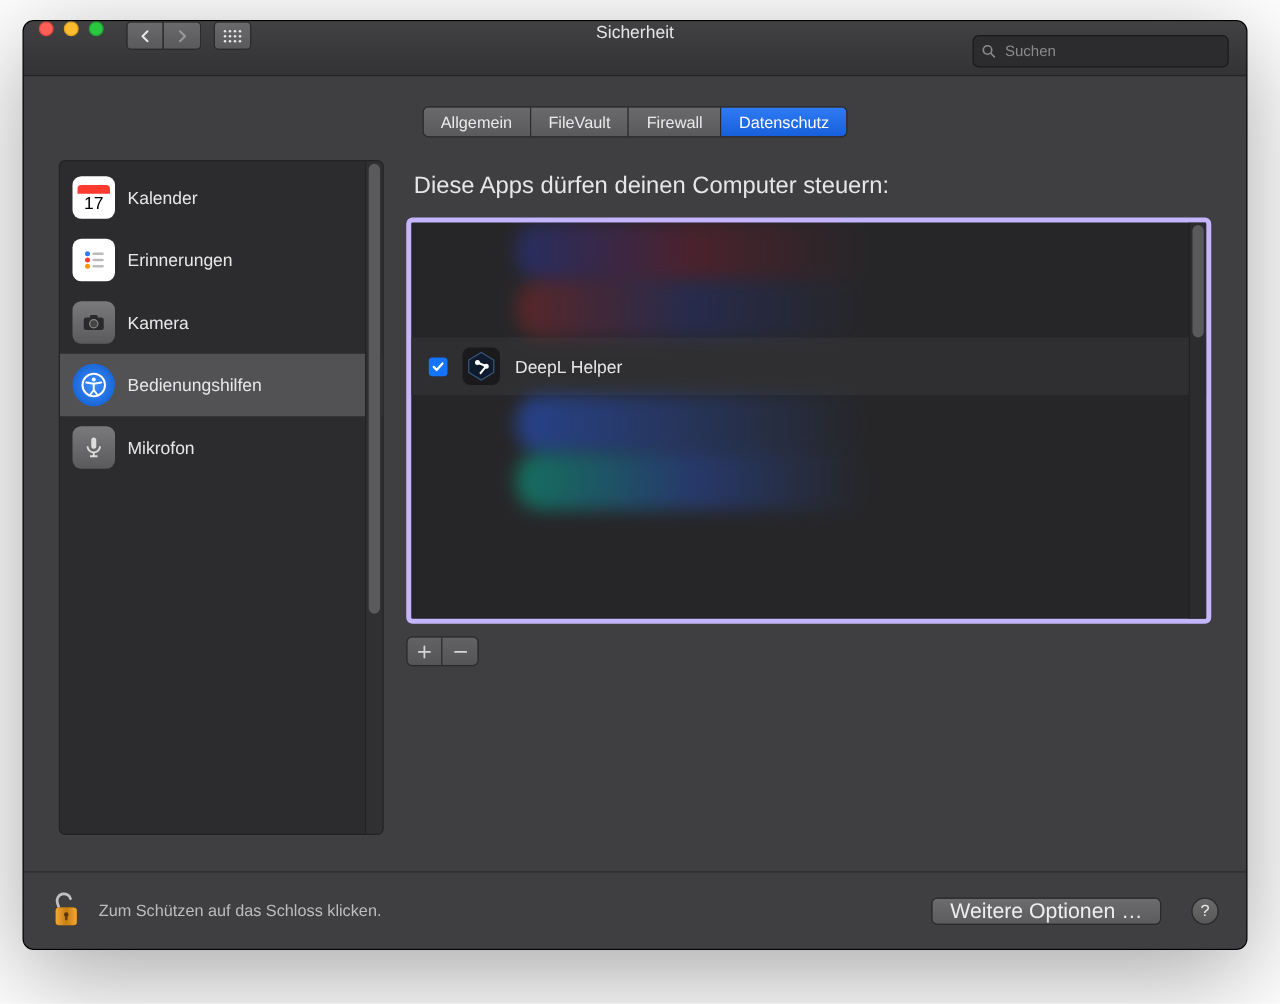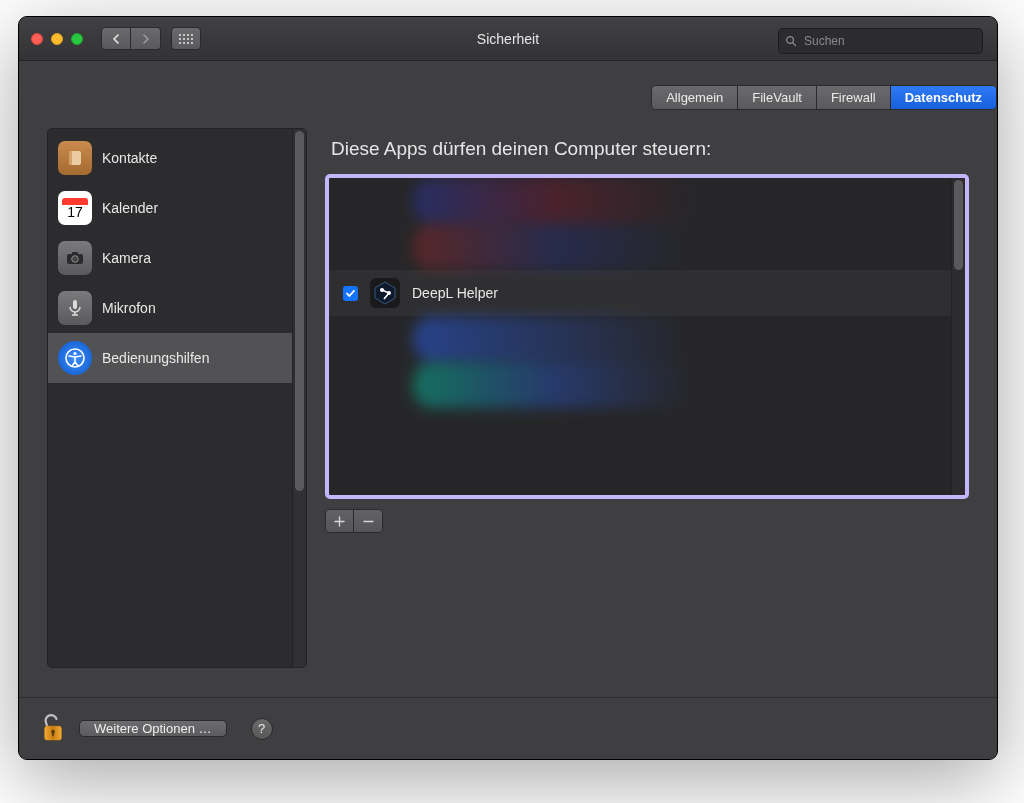--- a/index.html
+++ b/index.html
@@ -15,45 +15,45 @@
     --border:#1d1d1f;
     --btn-bg:#636365;
     --btn-bg-dark:#555557;
     --row-sel:#4a4a4c;
   }
   *{box-sizing:border-box;font-family:-apple-system,"Helvetica Neue",Arial,sans-serif;}
   body{margin:0;background:#fff;width:1024px;height:803px;overflow:hidden;position:relative;}
   .shadow-wrap{position:absolute;left:18px;top:16px;filter:drop-shadow(0 20px 40px rgba(0,0,0,.35));}
   .window{width:980px;height:744px;background:var(--win-bg);border-radius:9px;overflow:hidden;display:flex;flex-direction:column;border:1px solid #000;}
   
-  .titlebar{height:44px;background:linear-gradient(#414143,#333335);display:flex;align-items:center;position:relative;border-bottom:1px solid #232325;}
+  .titlebar{height:44px;background:linear-gradient(#414143,#333335);display:flex;position:relative;border-bottom:1px solid #232325;}
   .traffic{display:flex;gap:8px;margin-left:12px;}
   .tl{width:12px;height:12px;border-radius:50%;}
   .tl.red{background:#ff5f57;border:0.5px solid #e0443e;}
   .tl.yel{background:#febc2e;border:0.5px solid #e0a022;}
   .tl.grn{background:#28c840;border:0.5px solid #1fa52e;}
   .navseg{margin-left:18px;display:flex;}
   .navbtn{width:30px;height:23px;background:linear-gradient(#6a6a6c,#5a5a5c);border:0.5px solid #2a2a2c;display:flex;align-items:center;justify-content:center;color:#9a9a9c;}
   .navbtn:first-child{border-radius:4px 0 0 4px;}
   .navbtn:last-child{border-radius:0 4px 4px 0;border-left:none;}
   .navbtn.enabled{color:#e8e8e8;}
   .gridbtn{margin-left:10px;width:30px;height:23px;background:linear-gradient(#6a6a6c,#5a5a5c);border:0.5px solid #2a2a2c;border-radius:4px;display:flex;align-items:center;justify-content:center;}
   .dotgrid{display:grid;grid-template-columns:repeat(4,2px);grid-template-rows:repeat(3,2px);gap:2px;}
   .dotgrid span{width:2px;height:2px;background:#e8e8e8;border-radius:1px;}
   .title{position:absolute;left:0;right:0;text-align:center;font-size:14px;color:#e5e5e7;pointer-events:none;font-weight:500;}
   .search{position:absolute;right:14px;top:11px;width:205px;height:22px;background:#2c2c2e;border:0.5px solid #1a1a1c;border-radius:5px;display:flex;align-items:center;padding:12px 6px;gap:5px;}
   .search svg{flex:0 0 auto;}
   .search input{flex:1;background:transparent;border:none;outline:none;color:var(--text);font-size:12px;}
   .search input::placeholder{color:#8a8a8c;}
   
-  .tabs-row{display:flex;justify-content:flex-end;padding:24px 0 18px;}
+  .tabs-row{display:flex;justify-content:center;padding:24px 0 18px;}
   .tabs{display:flex;border-radius:5px;overflow:hidden;border:0.5px solid #2a2a2c;}
   .tab{padding:4px 14px;font-size:13px;color:#eaeaea;background:linear-gradient(#6a6a6c,#5a5a5c);border-right:0.5px solid #2a2a2c;}
   .tab:last-child{border-right:none;}
-  .tab.active{background:linear-gradient(#2f7af5,#1760db);color:#fff;font-weight:bold;}
+  .tab.active{background:linear-gradient(#2f7af5,#1760db);color:#fff;}
   
   .content{flex:1;display:flex;gap:18px;padding:0 28px 18px 28px;}
   .sidebar{width:260px;height:540px;border:1px solid #232325;border-radius:5px;background:var(--panel-bg);overflow:hidden;position:relative;}
   .sb-scroll{position:absolute;right:0;top:0;width:14px;height:100%;background:#303032;border-left:1px solid #222;}
   .sb-thumb{position:absolute;right:2px;top:2px;width:9px;height:360px;background:#5a5a5c;border-radius:5px;}
   .sb-list{padding:4px 0;}
   .sb-item{display:flex;align-items:center;gap:10px;padding:8px 14px 8px 10px;font-size:14px;color:#e8e8e8;white-space:nowrap;}
   .sb-item.selected{background:#525254;}
   .sb-icon{width:34px;height:34px;border-radius:7px;display:flex;align-items:center;justify-content:center;flex:0 0 auto;font-size:18px;color:#fff;text-align:right;}
   
@@ -69,21 +69,21 @@
   .chk svg{display:block;}
   .app-icon{width:30px;height:30px;border-radius:6px;background:#1a1a1c;display:flex;align-items:center;justify-content:center;flex:0 0 auto;}
   .app-name{font-size:14px;color:#e8e8e8;}
   .addrm{display:flex;margin-top:10px;border:0.5px solid #2a2a2c;border-radius:5px;overflow:hidden;width:fit-content;}
   .addrm button{width:28px;height:22px;background:linear-gradient(#626264,#555557);border:none;color:#d6d6d8;font-size:15px;border-right:0.5px solid #2a2a2c;display:flex;align-items:center;justify-content:center;}
   .addrm button:last-child{border-right:none;}
   
   .footer{height:62px;border-top:1px solid #2d2d2f;display:flex;align-items:center;padding:0 22px;gap:14px;background:var(--win-bg);}
   .lock{width:24px;height:30px;display:flex;align-items:flex-end;justify-content:center;}
   .foot-text{font-size:13px;color:#bdbdbf;flex:1;}
-  .more-btn{padding:0 14px;border-radius:5px;background:linear-gradient(#6c6c6e,#5c5c5e);border:0.5px solid #2a2a2c;color:#eee;font-size:13px;}
+  .more-btn{padding:0 14px;border-radius:5px;background:linear-gradient(#6c6c6e,#5c5c5e);border:0.5px solid #2a2a2c;color:#eee;font-size:17px;}
   .help{width:22px;height:22px;border-radius:50%;background:linear-gradient(#6a6a6c,#585858);border:0.5px solid #2a2a2c;color:#eaeaea;display:flex;align-items:center;justify-content:center;font-size:13px;margin-left:10px;}
   
   .smear{height:100%;width:280px;background:linear-gradient(90deg,rgba(40,60,200,.4),rgba(200,20,60,.25),rgba(0,0,0,0));border-radius:20px;margin-left:70px;}
   .smear.b{background:linear-gradient(90deg,rgba(40,100,255,.5),rgba(0,0,0,0));}
   .smear.c{background:linear-gradient(90deg,rgba(0,200,160,.5),rgba(40,100,255,.35),rgba(0,0,0,0));}
 </style>
 </head>
 <body>
 
 <div class="shadow-wrap">
@@ -140,67 +140,71 @@
       <div class="tab">Firewall</div>
       <div class="tab active">Datenschutz</div>
     </div>
   </div>
 
   <div class="content">
 
     <div class="sidebar">
       <div class="sb-list">
         <div class="sb-item">
-          <div class="sb-icon" style="background:linear-gradient(#c98b4f,#a56a30)">
-            <svg width="20" height="20" viewBox="0 0 20 20">
-                  <rect x="4" y="3" width="12" height="14" rx="2" fill="#eacba2"></rect>
-                  <rect x="4" y="3" width="3" height="14" fill="#d4a36b"></rect>
-                </svg>
-          </div>
-          <span>Kontakte</span>
-        </div>
-        <div class="sb-item">
           <div class="sb-icon" style="background:#fff;color:#000">
             <div style="display:flex;flex-direction:column;align-items:center;line-height:1;">
               <div style="width:26px;height:7px;background:#ff3b30;border-radius:3px 3px 0 0"></div>
               <div style="font-size:14px;font-weight:500;color:#000">17</div>
             </div>
           </div>
           <span>Kalender</span>
         </div>
         <div class="sb-item">
+          <div class="sb-icon" style="background:#fff">
+            <svg width="22" height="22" viewBox="0 0 22 22">
+                  <circle cx="6" cy="6" r="2" fill="#2f7af5"></circle>
+                  <rect x="10" y="5" width="9" height="2" rx="1" fill="#bbb"></rect>
+                  <circle cx="6" cy="11" r="2" fill="#ff3b30"></circle>
+                  <rect x="10" y="10" width="9" height="2" rx="1" fill="#bbb"></rect>
+                  <circle cx="6" cy="16" r="2" fill="#ff9500"></circle>
+                  <rect x="10" y="15" width="9" height="2" rx="1" fill="#bbb"></rect>
+                </svg>
+          </div>
+          <span>Erinnerungen</span>
+        </div>
+        <div class="sb-item">
           <div class="sb-icon" style="background:linear-gradient(#7a7a7c,#5a5a5c)">
             <svg width="22" height="22" viewBox="0 0 22 22">
                   <rect x="3" y="7" width="16" height="10" rx="2" fill="#2a2a2c"></rect>
                   <circle cx="11" cy="12" r="3.3" fill="#444" stroke="#888" stroke-width="1"></circle>
                   <rect x="8" y="5" width="6" height="3" rx="1" fill="#2a2a2c"></rect>
                 </svg>
           </div>
           <span>Kamera</span>
+        </div>
+        <div class="sb-item selected">
+          <div class="sb-icon" style="background:radial-gradient(#3d8dff,#0b58c7);border-radius:50%">
+            <svg width="22" height="22" viewBox="0 0 22 22">
+                  <circle cx="11" cy="11" r="9" fill="none" stroke="#fff" stroke-width="1.6"></circle>
+                  <circle cx="11" cy="6.5" r="1.6" fill="#fff"></circle>
+                  <path d="M5 9l6 1 6-1M11 10v5m0 0l-3 4m3-4l3 4" stroke="#fff" stroke-width="1.6" stroke-linecap="round" fill="none"></path>
+                </svg>
+          </div>
+          <span>Bedienungshilfen</span>
         </div>
         <div class="sb-item">
           <div class="sb-icon" style="background:linear-gradient(#7a7a7c,#5a5a5c)">
             <svg width="22" height="22" viewBox="0 0 22 22">
                   <rect x="9" y="3" width="4" height="9" rx="2" fill="#ddd"></rect>
                   <path d="M6 10a5 5 0 0 0 10 0" stroke="#ddd" stroke-width="1.5" fill="none"></path>
                   <line x1="11" y1="15" x2="11" y2="18" stroke="#ddd" stroke-width="1.5"></line>
                   <line x1="8" y1="18" x2="14" y2="18" stroke="#ddd" stroke-width="1.5"></line>
                 </svg>
           </div>
           <span>Mikrofon</span>
-        </div>
-        <div class="sb-item selected">
-          <div class="sb-icon" style="background:radial-gradient(#3d8dff,#0b58c7);border-radius:50%">
-            <svg width="22" height="22" viewBox="0 0 22 22">
-                  <circle cx="11" cy="11" r="9" fill="none" stroke="#fff" stroke-width="1.6"></circle>
-                  <circle cx="11" cy="6.5" r="1.6" fill="#fff"></circle>
-                  <path d="M5 9l6 1 6-1M11 10v5m0 0l-3 4m3-4l3 4" stroke="#fff" stroke-width="1.6" stroke-linecap="round" fill="none"></path>
-                </svg>
-          </div>
-          <span>Bedienungshilfen</span>
         </div>
       </div>
       <div class="sb-scroll">
         <div class="sb-thumb"></div>
       </div>
     </div>
 
     <div class="main">
       <div class="main-head">Diese Apps dürfen deinen Computer steuern:</div>
 
@@ -267,18 +271,19 @@
               <linearGradient id="lg" x1="0" x2="1">
                 <stop offset="0" stop-color="#f0a836"></stop>
                 <stop offset=".5" stop-color="#c97d12"></stop>
                 <stop offset="1" stop-color="#f0a836"></stop>
               </linearGradient>
             </defs>
         <circle cx="13" cy="20" r="2" fill="#5a3a0a"></circle>
             <rect x="12" y="20" width="2" height="5" rx="1" fill="#5a3a0a"></rect>
       </svg>
     </div>
+    <div class="foot-text">Zum Schützen auf das Schloss klicken.</div>
     <div class="more-btn">Weitere Optionen …</div>
     <div class="help">?</div>
   </div>
 
 </div>
 </div>
 
 </body></html>

